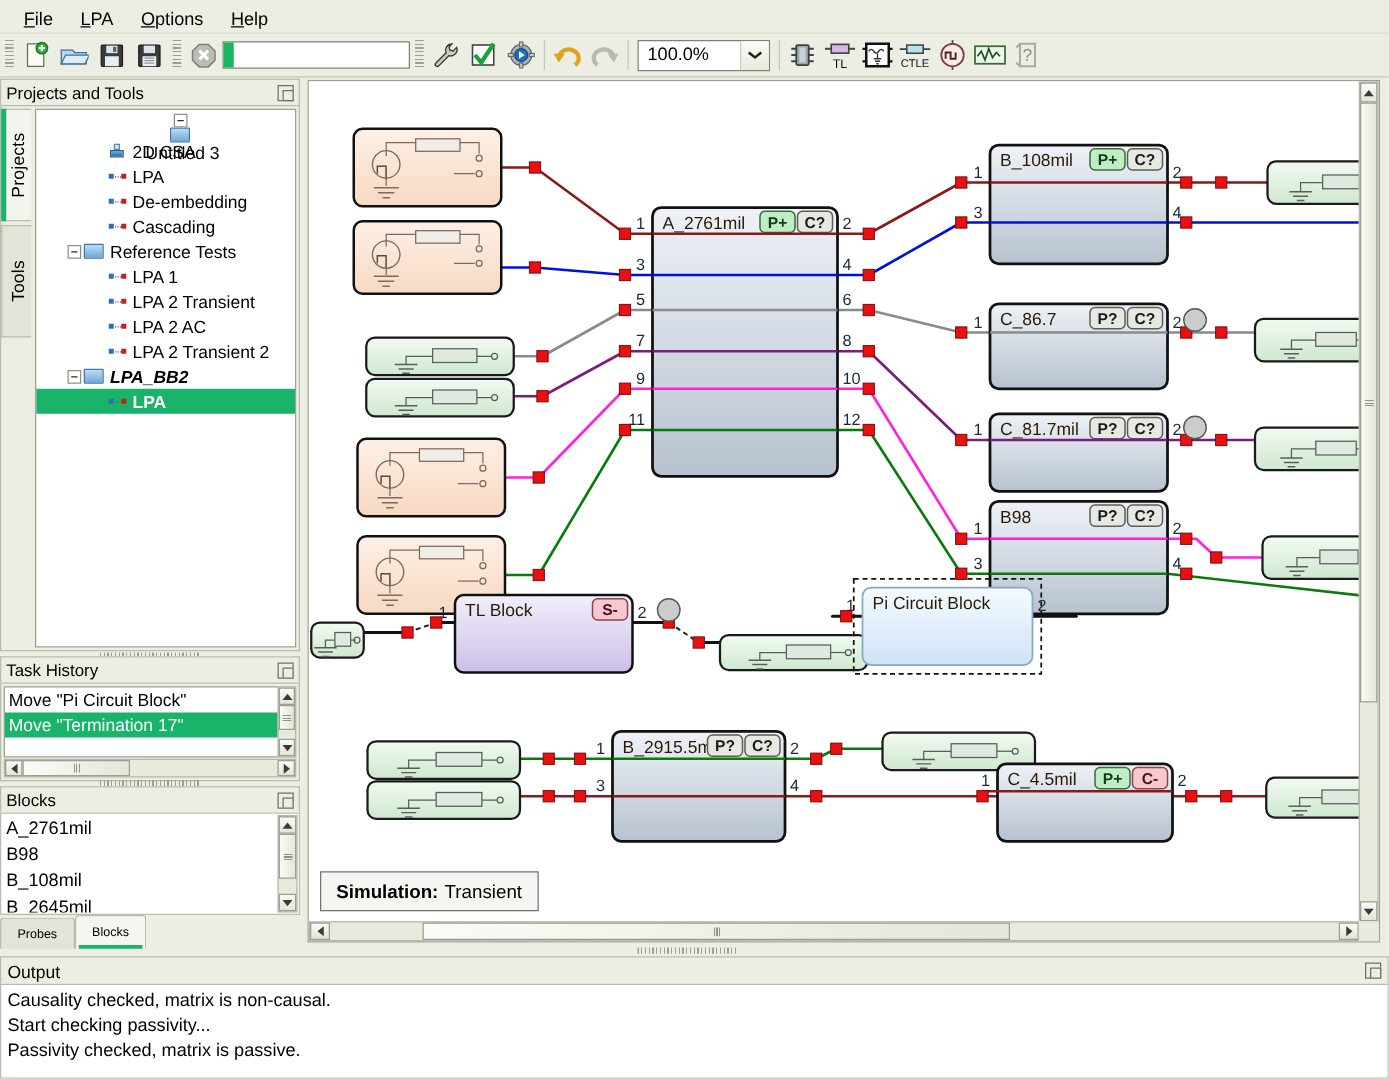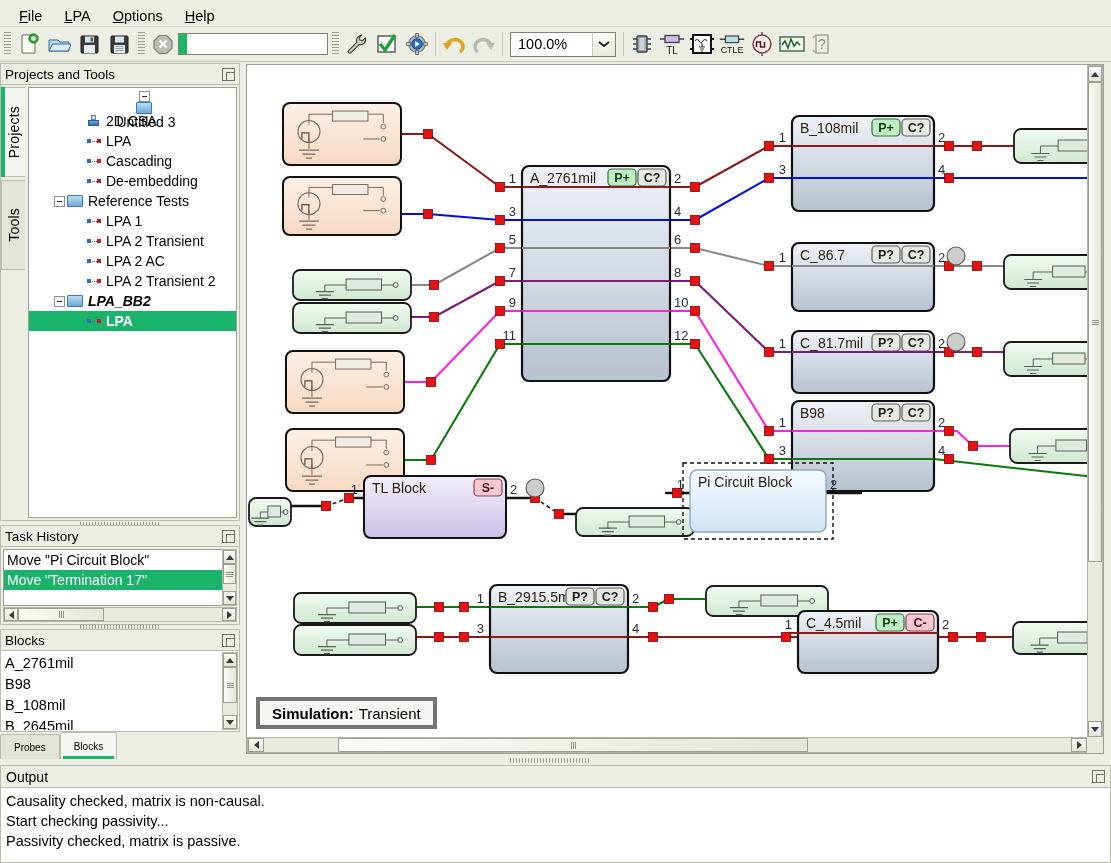--- a/index.html
+++ b/index.html
@@ -125,21 +125,21 @@
   #canvas svg{position:absolute;left:0;top:0;}
   #canvvsb{position:absolute;right:0;top:0;width:16px;height:673px;}
   #canvhsb{position:absolute;left:0;bottom:0;height:16px;width:841px;}
   #canvcorner{position:absolute;right:0;bottom:0;width:16px;height:16px;background:#e8eade;}
 
   .blk-label{font-family:"Liberation Sans",sans-serif;font-size:14px;fill:#2a1a08;}
   .port-num{font-family:"Liberation Sans",sans-serif;font-size:13px;fill:#1a2a3a;}
   .badge-txt{font-family:"Liberation Sans",sans-serif;font-size:12.5px;font-weight:bold;}
 
   #simlabel{position:absolute;left:256px;top:697px;height:32px;
-    background:#f5f6f1;border:4px solid #737373;box-sizing:border-box;
+    background:#f5f6f1;border:1px solid #737373;box-sizing:border-box;
     display:flex;align-items:center;padding:0 12px;font-size:15px;z-index:5;}
   #simlabel b{margin-right:5px;}
 
   
   #outpanel{position:absolute;left:0;top:765px;width:1111px;height:98px;}
   #outtitle{height:22px;background:#eceee4;border:1px solid #b9bdae;border-bottom:none;
     display:flex;align-items:center;padding:0 5px;box-sizing:border-box;font-size:14px;}
   #outtitle .ttl{flex:1;}
   #outbody{position:absolute;left:0;top:22px;width:1111px;height:76px;background:#fff;
     border:1px solid #b9bdae;box-sizing:border-box;padding:3px 5px;overflow:hidden;}
@@ -349,27 +349,27 @@
             <div class="tnode" style="padding-left: 58px;">
               <span class="dotico">
                 <i></i>
               </span>
               <span class="tlabel">LPA</span>
             </div>
             <div class="tnode" style="padding-left: 58px;">
               <span class="dotico">
                 <i></i>
               </span>
-              <span class="tlabel">Cascading</span>
+              <span class="tlabel">De-embedding</span>
             </div>
             <div class="tnode" style="padding-left: 58px;">
               <span class="dotico">
                 <i></i>
               </span>
-              <span class="tlabel">De-embedding</span>
+              <span class="tlabel">Cascading</span>
             </div>
             <div class="tnode" style="padding-left: 25px;">
               <span class="exp"></span>
               <span class="fold"></span>
               <span class="tlabel">Reference Tests</span>
             </div>
             <div class="tnode" style="padding-left: 58px;">
               <span class="dotico">
                 <i></i>
               </span>

